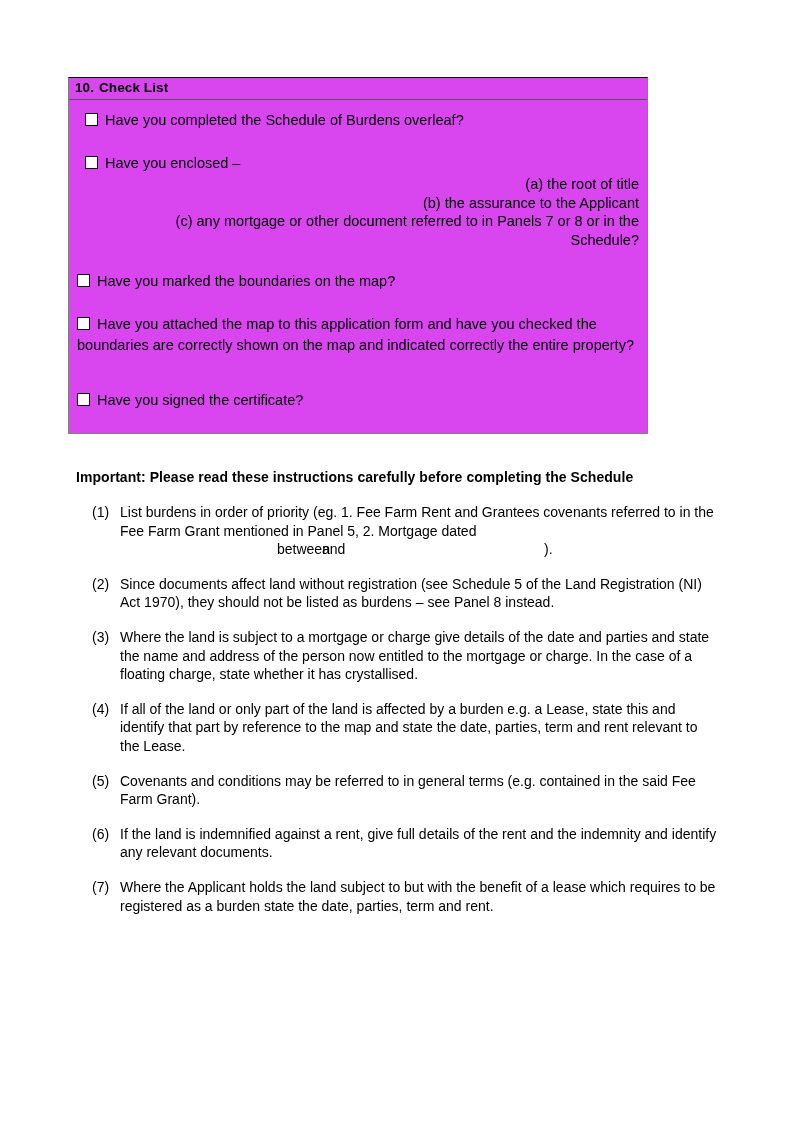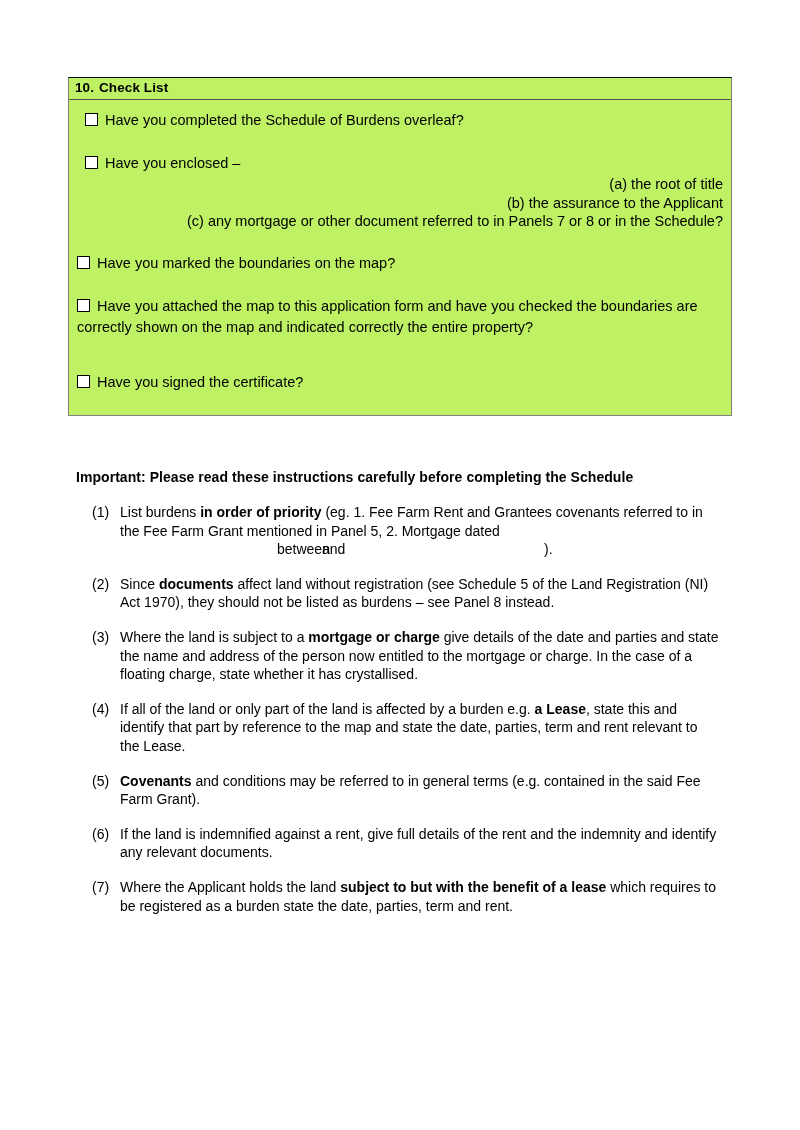--- a/index.html
+++ b/index.html
@@ -24,25 +24,25 @@
     height: 1130px;
     background: #ffffff;
     overflow: hidden;
   }
 
   
   .panel {
     position: absolute;
     left: 68px;
     top: 77px;
-    width: 664px;
+    width: 580px;
     border: 1px solid #808080;
     border-top: 1.5px solid #000000;
     box-sizing: border-box;
-    background: #bef264;
+    background: #d946ef;
   }
   .panel-header {
     border-bottom: 1px solid #555555;
     padding: 2px 0 3px 6px;
     font-size: 13.5px;
     font-weight: bold;
     line-height: 16px;
     letter-spacing: 0.1px;
     white-space: nowrap;
   }
@@ -119,21 +119,21 @@
     line-height: 18.6px;
     margin-bottom: 16px;
   }
   .ins-item .marker {
     position: absolute;
     left: 0;
     top: 0;
     width: 26px;
     text-align: left;
   }
-  .ins-item b { font-weight: bold; }
+  .ins-item b { font-weight: normal; }
 
   
   .fill-line {
     position: relative;
     height: 18.6px;
     white-space: pre;
     text-decoration: underline;
   }
   .fill-line .w-between { display: inline-block; width: 202px; text-align: left; padding-left: 157px; box-sizing: border-box; }
   .fill-line .w-and     { display: inline-block; width: 222px; text-align: left; box-sizing: border-box; }

